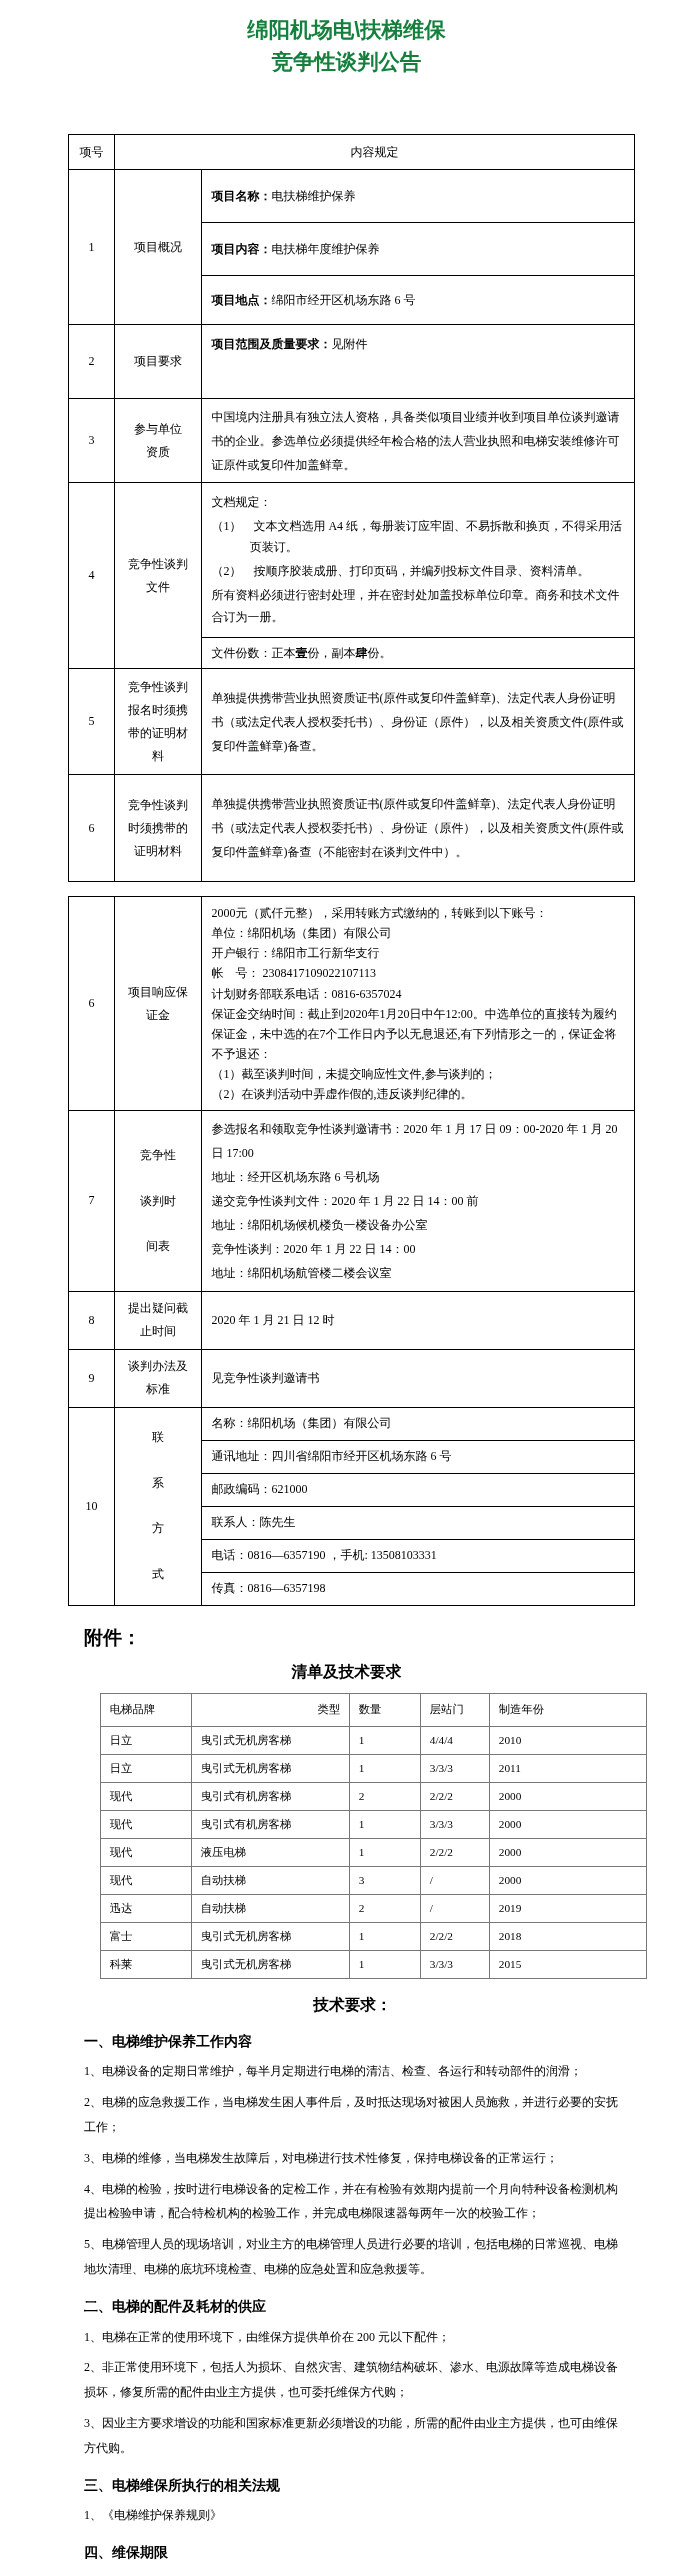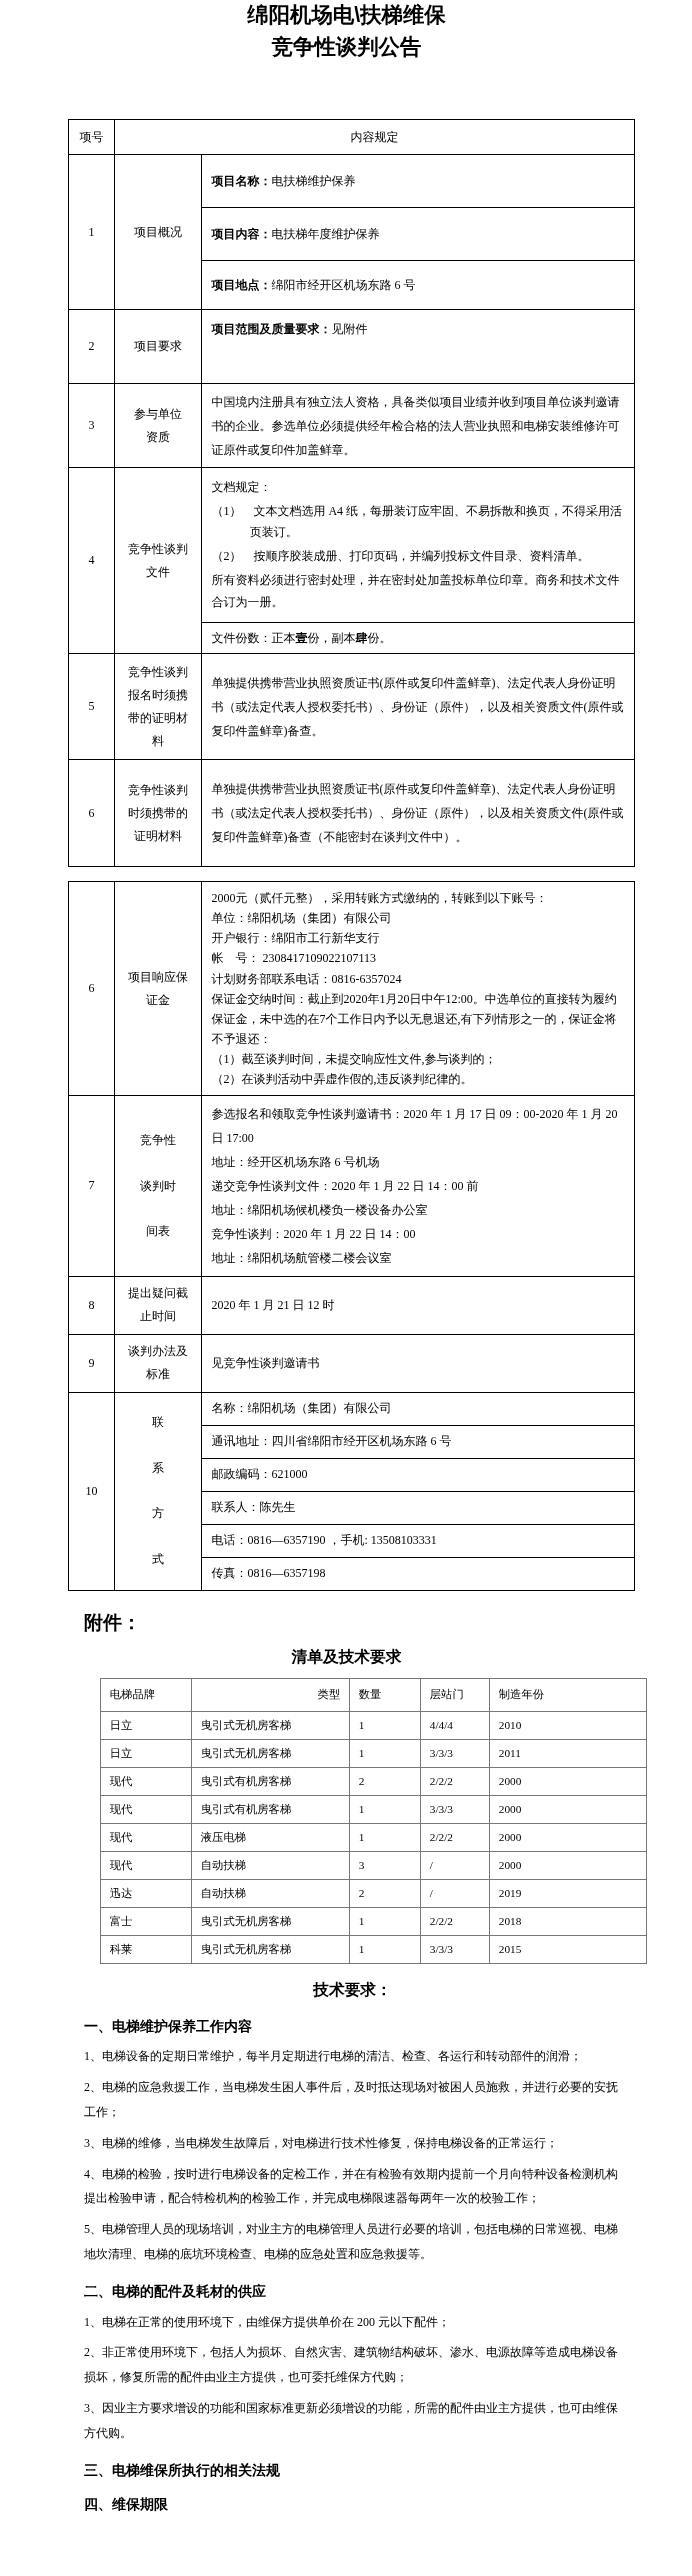--- a/index.html
+++ b/index.html
@@ -1,18 +1,18 @@
 <!DOCTYPE html>
 <html style="font-size:10px"><head>
 <meta charset="utf-8">
 <style>
   html,body{margin:0;padding:0;background:#fff;color:#000;}
   body{width:693px;font-family:"Liberation Serif","DejaVu Serif",serif;}
   .page{width:693px;min-height:2576px;box-sizing:border-box;padding-bottom:38px;}
-  .doc-title{ text-align:center; font-family:"Liberation Sans","DejaVu Sans",sans-serif; font-weight:bold; font-size:21.4px; line-height:31.5px; color:#000000;}
+  .doc-title{ text-align:center; margin-top:15px; font-family:"Liberation Sans","DejaVu Sans",sans-serif; font-weight:bold; font-size:21.4px; line-height:31.5px; color:#15803d;}
   table.gridtbl{border-collapse:collapse; table-layout:fixed; width:566px; margin-left:68px; border:1.9px solid #000;}
   table.gridtbl td{border:0.6px solid #000; padding:5.7px 9.4px; font-size:12px; vertical-align:middle; word-break:break-all; box-sizing:border-box;}
   table.gridtbl tr.major td{border-top-width:1.9px;}
   .t2{margin-top:14px;}
   .c{text-align:center;}
   .lbl{text-align:center; white-space:pre-line; line-height:1.9;}
   .pre{white-space:pre-line;}
   .bh{font-family:"Liberation Sans","DejaVu Sans",sans-serif; font-weight:bold;}
   .lh17{line-height:1.68;}
   .lh20{line-height:2.0;}
@@ -279,19 +279,20 @@
     <p>3、电梯的维修，当电梯发生故障后，对电梯进行技术性修复，保持电梯设备的正常运行；</p>
     <p>4、电梯的检验，按时进行电梯设备的定检工作，并在有检验有效期内提前一个月向特种设备检测机构提出检验申请，配合特检机构的检验工作，并完成电梯限速器每两年一次的校验工作；</p>
     <p>5、电梯管理人员的现场培训，对业主方的电梯管理人员进行必要的培训，包括电梯的日常巡视、电梯地坎清理、电梯的底坑环境检查、电梯的应急处置和应急救援等。</p>
 
     <div class="sec-h">二、电梯的配件及耗材的供应</div>
     <p>1、电梯在正常的使用环境下，由维保方提供单价在 200 元以下配件；</p>
     <p>2、非正常使用环境下，包括人为损坏、自然灾害、建筑物结构破坏、渗水、电源故障等造成电梯设备损坏，修复所需的配件由业主方提供，也可委托维保方代购；</p>
     <p>3、因业主方要求增设的功能和国家标准更新必须增设的功能，所需的配件由业主方提供，也可由维保方代购。</p>
 
     <div class="sec-h">三、电梯维保所执行的相关法规</div>
+    <p>1、《电梯维护保养规则》</p>
 
     <div class="sec-h">四、维保期限</div>
 
   </div>
 
 </div>
 
 
 </body></html>

